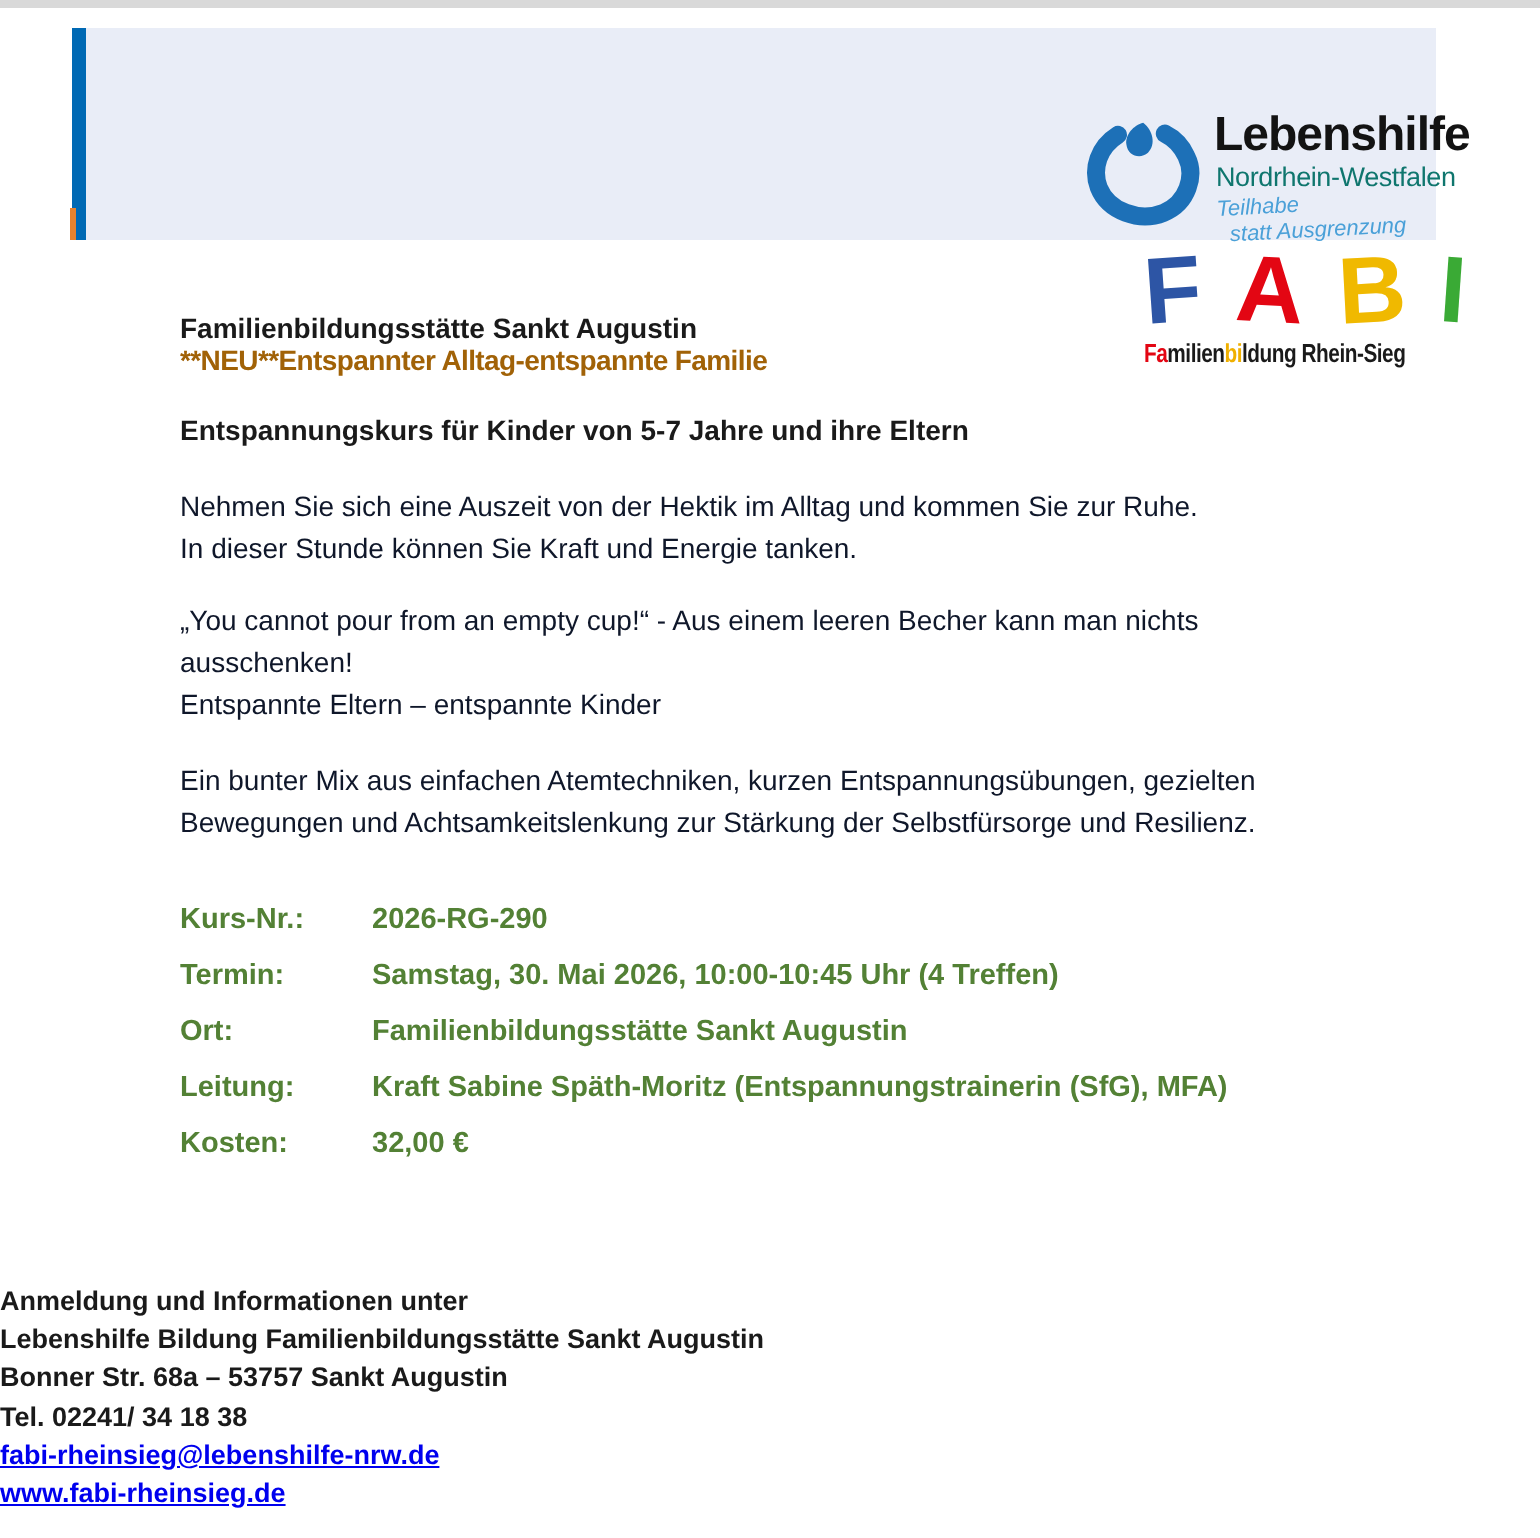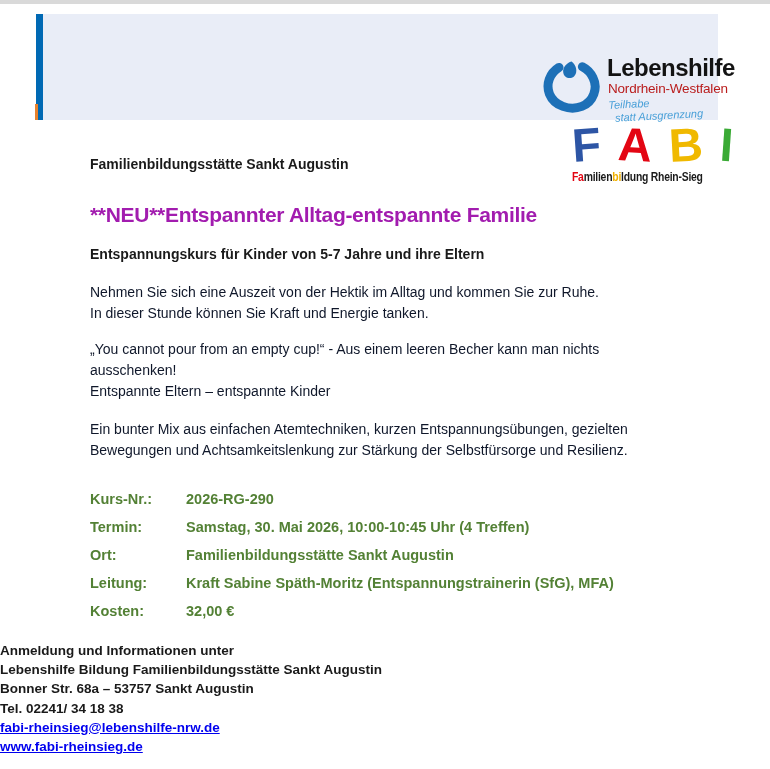--- a/index.html
+++ b/index.html
@@ -29,21 +29,21 @@
     background: #e8822d;
   }
   .logo-group { position: absolute; left: 498px; top: 34px; width: 215px; height: 80px; }
   .logo-mark { position: absolute; left: 0; top: 4px; width: 60px; height: 62px; }
   .brand-name {
     position: absolute; left: 66px; top: 6px;
     font-weight: bold; font-size: 24px; letter-spacing: -0.5px; color: #131313;
   }
   .brand-region {
     position: absolute; left: 67px; top: 33px;
-    font-size: 13.5px; color: #b91c1c; letter-spacing: -0.2px;
+    font-size: 13.5px; color: #0f766e; letter-spacing: -0.2px;
   }
   .slogan {
     position: absolute; left: 67px; top: 51px;
     font-size: 11px; font-style: italic; color: #4aa0d8;
     transform: rotate(-3deg); transform-origin: left top; line-height: 13px;
   }
   .slogan .l2 { display: block; margin-left: 6px; }
   
   .fabi { position: absolute; left: 572px; top: 122px; width: 190px; }
   .fabi-letters {
@@ -60,22 +60,21 @@
     font-weight: bold; font-size: 13px; letter-spacing: -0.3px;
     transform: scaleX(0.8); transform-origin: left top;
     white-space: nowrap; color: #1a1a1a;
   }
   .sub-red  { color: #e30613; }
   .sub-gold { color: #f0b000; }
   
   .content { position: absolute; left: 90px; top: 156px; width: 620px; }
   .org-line { font-weight: bold; font-size: 14px; color: #1a1a1a; }
   .doc-title {
-    margin-top: 31px;
-    font-weight: bold; font-size: 21px; letter-spacing: -0.3px; color: #a21caf;
+    font-weight: bold; font-size: 14px; letter-spacing: -0.3px; color: #a16207;
   }
   .doc-subtitle { margin-top: 19px; font-weight: bold; font-size: 14px; color: #1a1a1a; }
   .para { font-size: 14px; line-height: 21px; color: #0f172a; }
   .prelines { white-space: pre-line; }
   .para-1 { margin-top: 20px; }
   .para-2 { margin-top: 15px; }
   .para-3 { margin-top: 17px; }
   .details { margin-top: 24px; font-weight: bold; font-size: 14.5px; color: #538135; }
   .detail-row { display: flex; line-height: 28px; }
   .detail-label { width: 96px; flex: 0 0 96px; }

